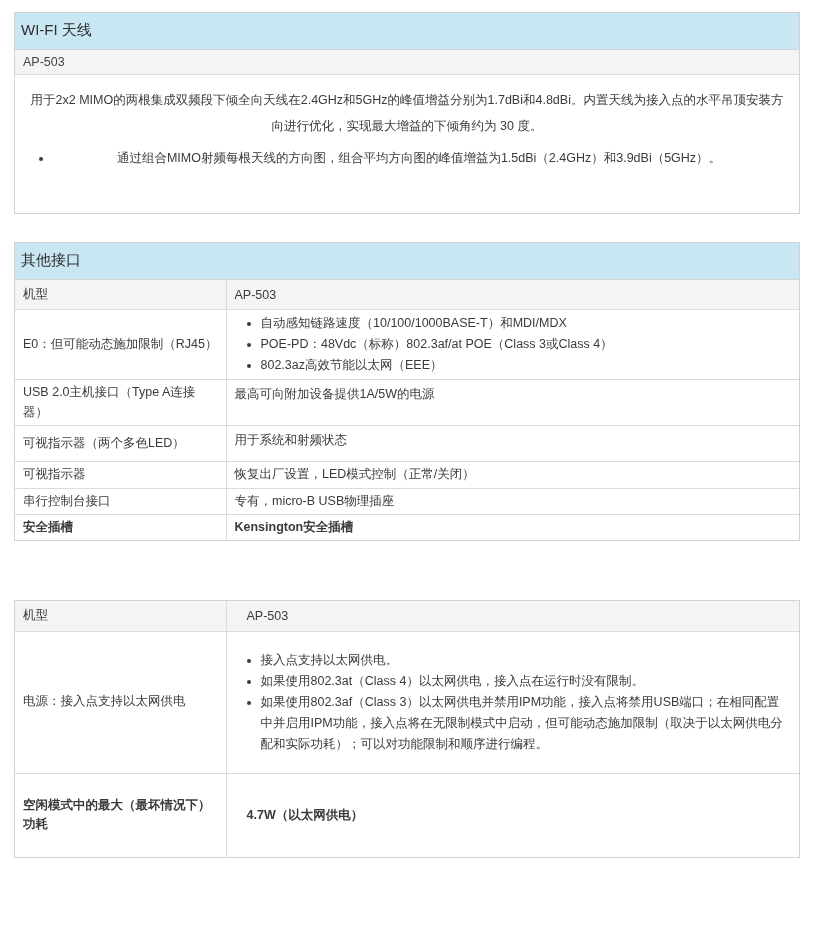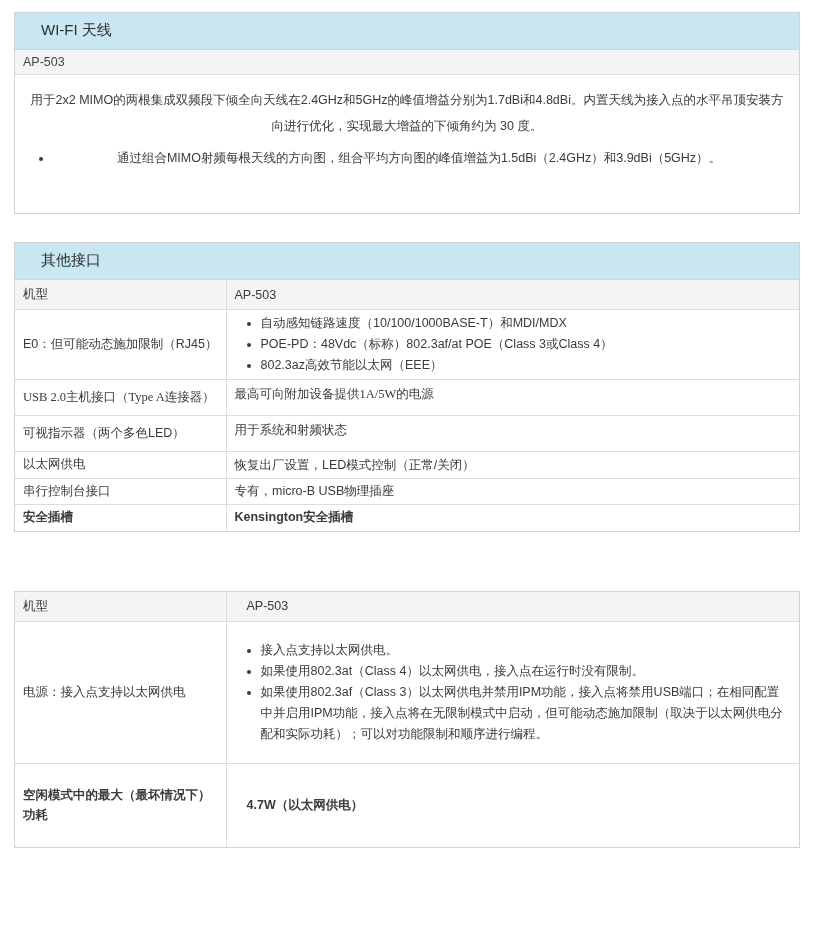--- a/index.html
+++ b/index.html
@@ -20,21 +20,21 @@
     margin: 0 14px;
     border: 1px solid #d2d2d2;
     background: #ffffff;
   }
   #s1 { margin-top: 12px; }
   #s2 { margin-top: 28px; }
   #s3 { margin-top: 59px; }
   .card-header {
     background: #c8e7f3;
     border-bottom: 1px solid #d5d5d5;
-    padding: 8px 10px 9px 26px;
+    padding: 8px 10px 9px 6px;
     font-size: 15px;
     color: #2f2f2f;
   }
   
   .model-row {
     background: #f4f4f4;
     border-bottom: 1px solid #dcdcdc;
     padding: 5px 8px;
     font-size: 12.5px;
     color: #444444;
@@ -80,21 +80,21 @@
   thead td.label-cell { vertical-align: middle; padding-top: 5px; }
   thead td.value-cell { padding-left: 10px; }
   td.value-cell ul {
     margin: 0;
     padding-left: 26px;
   }
   td.value-cell li { line-height: 1.68; }
   table.spec-table tbody tr:last-child td { border-bottom: none; font-weight: bold; }
   
   #s2 tbody tr:nth-child(1) td { height: 64px; }
-  #s2 tbody tr:nth-child(2) td { height: 36px; font-family: Liberation Serif, serif; }
+  #s2 tbody tr:nth-child(2) td { height: 36px; }
   #s2 tbody tr:nth-child(3) td { height: 36px; }
   #s2 tbody tr:nth-child(4) td { height: 26px; }
   #s2 tbody tr:nth-child(5) td { height: 25px; }
   #s2 tbody tr:nth-child(6) td { height: 23px; }
   #s2 tbody tr:nth-child(2) td.value-cell,
   #s2 tbody tr:nth-child(3) td.value-cell { vertical-align: top; padding-top: 6px; }
   #s3 tbody tr:nth-child(1) td { height: 142px; }
   #s3 tbody tr:nth-child(2) td { height: 84px; }
   #s3 tbody tr:nth-child(3) td { height: 38px; }
   #s3 tbody tr:nth-child(4) td { height: 43px; }
@@ -145,21 +145,21 @@
           </tr>
           <tr>
             <td class="label-cell">USB 2.0主机接口（Type A连接器）</td>
             <td class="value-cell">最高可向附加设备提供1A/5W的电源</td>
           </tr>
           <tr>
             <td class="label-cell">可视指示器（两个多色LED）</td>
             <td class="value-cell">用于系统和射频状态</td>
           </tr>
           <tr>
-            <td class="label-cell">以太网供电</td>
+            <td class="label-cell">可视指示器</td>
             <td class="value-cell">恢复出厂设置，LED模式控制（正常/关闭）</td>
           </tr>
           <tr>
             <td class="label-cell">串行控制台接口</td>
             <td class="value-cell">专有，micro-B USB物理插座</td>
           </tr>
           <tr>
             <td class="label-cell">安全插槽</td>
             <td class="value-cell">Kensington安全插槽</td>
           </tr>

